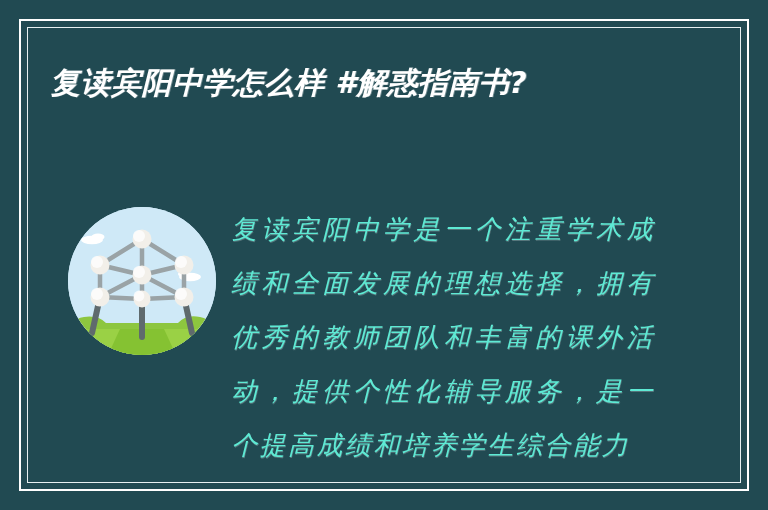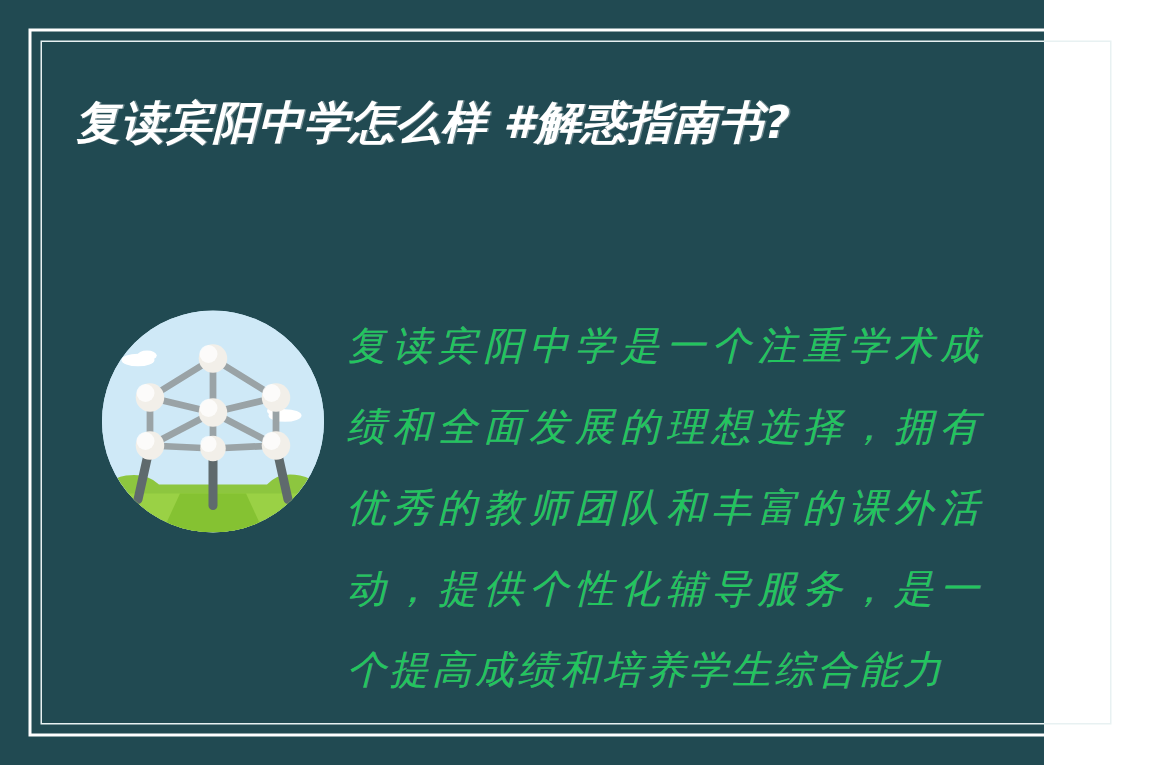--- a/index.html
+++ b/index.html
@@ -8,21 +8,21 @@
   }
   body {
     width: 768px;
     height: 510px;
     overflow: hidden;
     font-family: "Liberation Sans", sans-serif;
   }
 
   #card {
     position: relative;
-    width: 696px;
+    width: 768px;
     height: 510px;
     background: #214a52;
     box-sizing: border-box;
   }
 
   
   .frame-outer {
     position: absolute;
     left: 19px;
     top: 19px;
@@ -81,22 +81,22 @@
     background: #cfe9f7;
   }
   #illustration svg { display: block; }
 
   
   #paragraph {
     position: absolute;
     left: 231px;
     top: 8px;
     width: 424px;
-    color: #22c55e;
-    font-family: Liberation Serif, serif;
+    color: #5eead4;
+    font-family: Liberation Mono, monospace;
     font-size: 26px;
     line-height: 54px;
     letter-spacing: 2.5px;
     text-align: justify;
     text-justify: inter-character;
     font-style: italic;
     font-weight: 500;
     text-shadow: 0.5px 0.5px 0 rgba(244,248,248,0.25);
   }
 </style>

